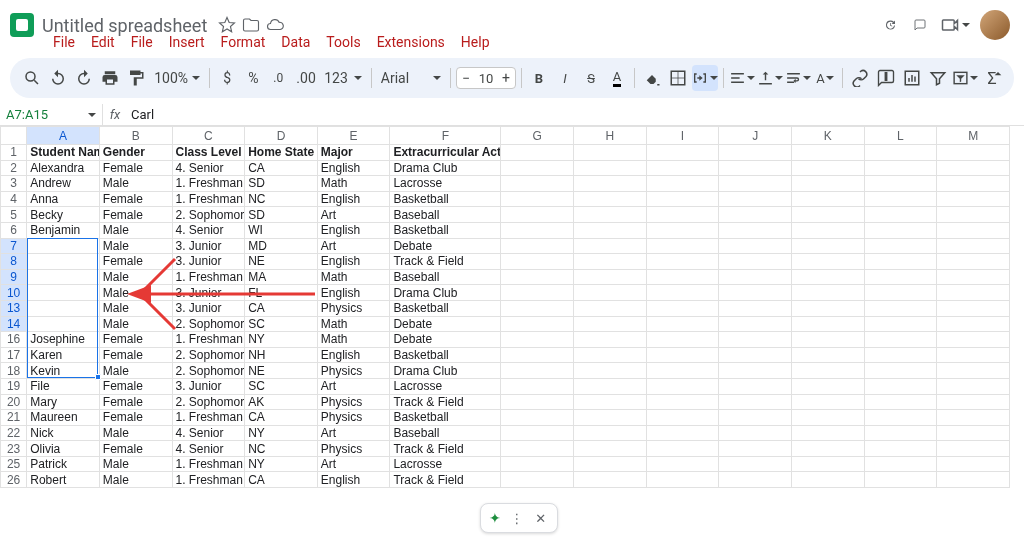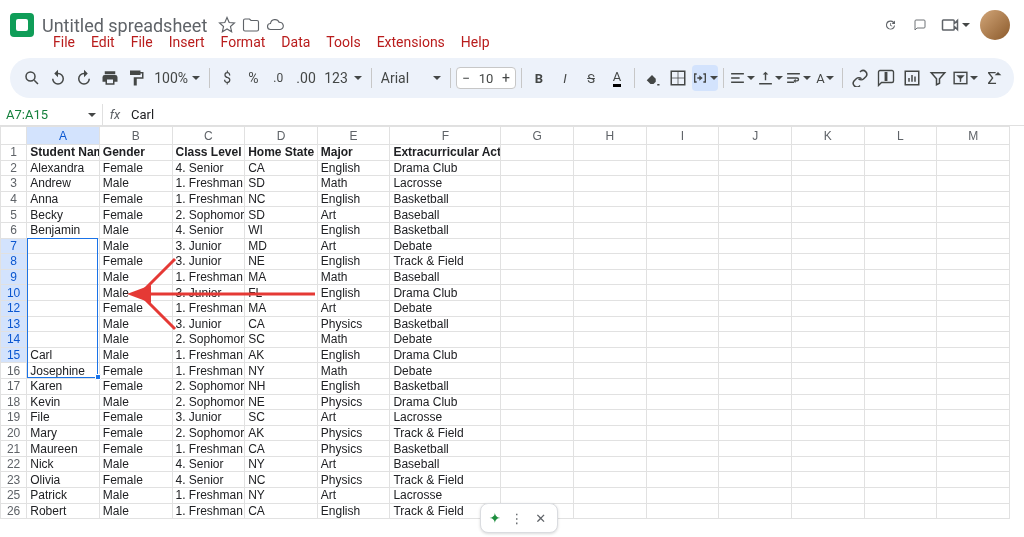--- a/index.html
+++ b/index.html
@@ -447,36 +447,20 @@
           <td class="col-F">Drama Club</td>
           <td class="col-rest"></td>
           <td class="col-rest"></td>
           <td class="col-rest"></td>
           <td class="col-rest"></td>
           <td class="col-rest"></td>
           <td class="col-rest"></td>
           <td class="col-rest"></td>
         </tr>
         <tr>
-          <td class="row-header sel-row-hdr">12</td>
-          <td class="col-A colA"></td>
-          <td class="col-B">Female</td>
-          <td class="col-C">1. Freshman</td>
-          <td class="col-D">MA</td>
-          <td class="col-E">Art</td>
-          <td class="col-F">Debate</td>
-          <td class="col-rest"></td>
-          <td class="col-rest"></td>
-          <td class="col-rest"></td>
-          <td class="col-rest"></td>
-          <td class="col-rest"></td>
-          <td class="col-rest"></td>
-          <td class="col-rest"></td>
-        </tr>
-        <tr>
           <td class="row-header sel-row-hdr">13</td>
           <td class="col-A colA"></td>
           <td class="col-B">Male</td>
           <td class="col-C">3. Junior</td>
           <td class="col-D">CA</td>
           <td class="col-E">Physics</td>
           <td class="col-F">Basketball</td>
           <td class="col-rest"></td>
           <td class="col-rest"></td>
           <td class="col-rest"></td>
@@ -486,36 +470,20 @@
           <td class="col-rest"></td>
         </tr>
         <tr>
           <td class="row-header sel-row-hdr">14</td>
           <td class="col-A colA"></td>
           <td class="col-B">Male</td>
           <td class="col-C">2. Sophomore</td>
           <td class="col-D">SC</td>
           <td class="col-E">Math</td>
           <td class="col-F">Debate</td>
-          <td class="col-rest"></td>
-          <td class="col-rest"></td>
-          <td class="col-rest"></td>
-          <td class="col-rest"></td>
-          <td class="col-rest"></td>
-          <td class="col-rest"></td>
-          <td class="col-rest"></td>
-        </tr>
-        <tr>
-          <td class="row-header sel-row-hdr">15</td>
-          <td class="col-A colA">Carl</td>
-          <td class="col-B">Male</td>
-          <td class="col-C">1. Freshman</td>
-          <td class="col-D">AK</td>
-          <td class="col-E">English</td>
-          <td class="col-F">Drama Club</td>
           <td class="col-rest"></td>
           <td class="col-rest"></td>
           <td class="col-rest"></td>
           <td class="col-rest"></td>
           <td class="col-rest"></td>
           <td class="col-rest"></td>
           <td class="col-rest"></td>
         </tr>
         <tr>
           <td class="row-header">16</td>

